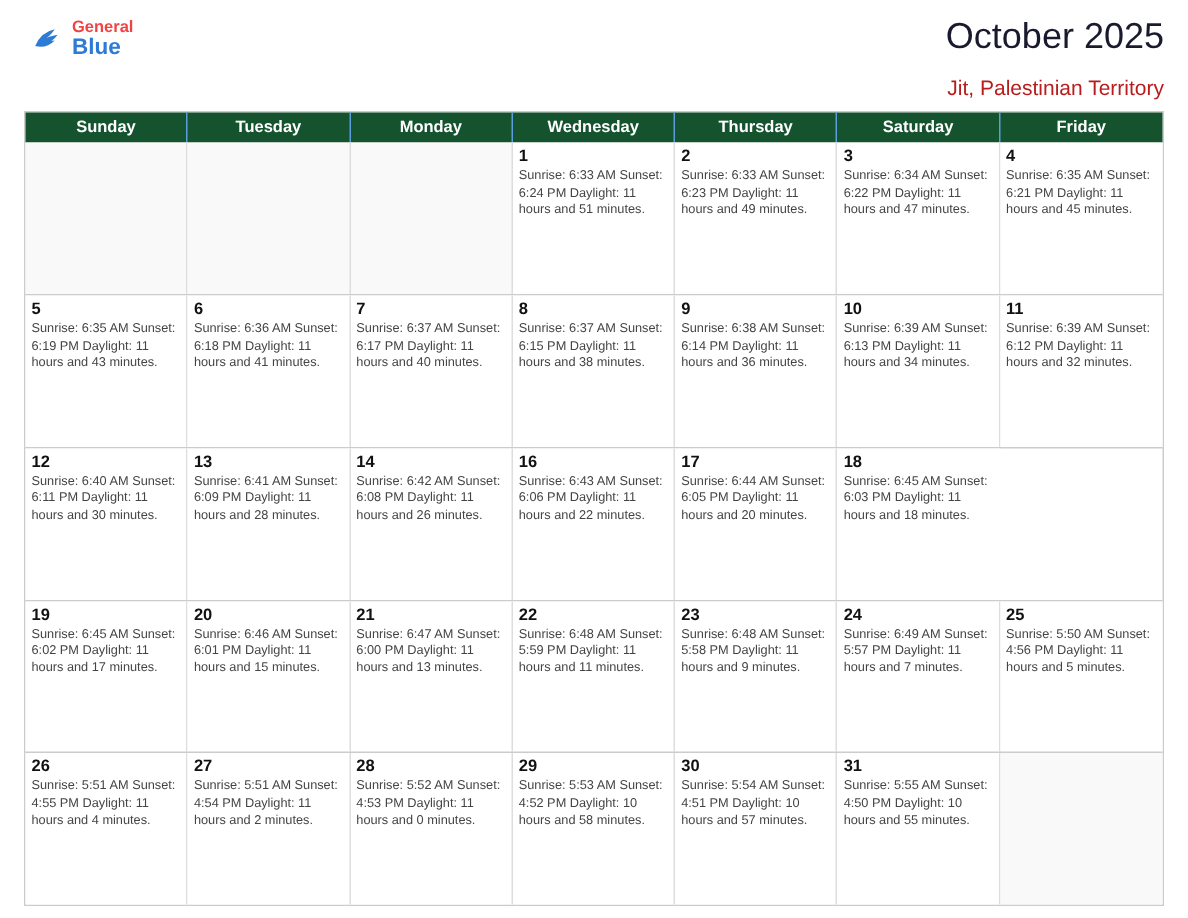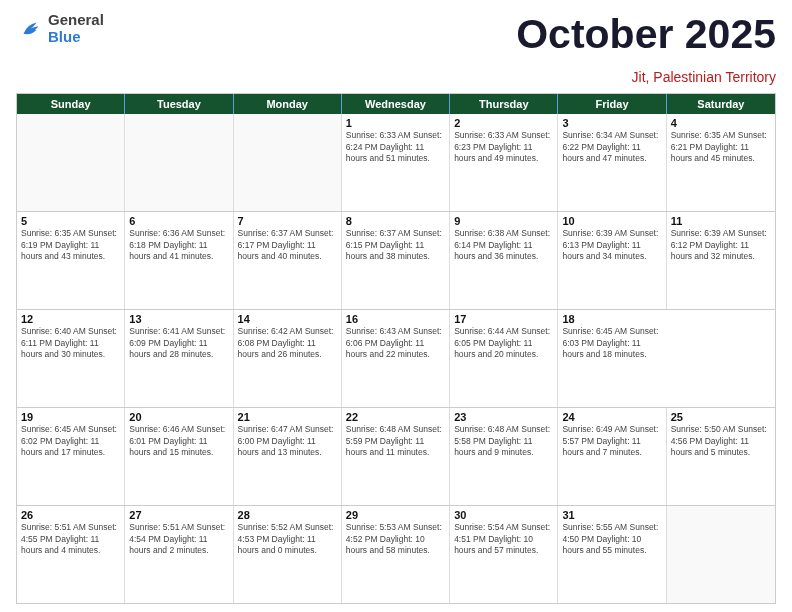--- a/index.html
+++ b/index.html
@@ -29,22 +29,22 @@
       gap: 4px;
     }
     .logo-bird {
       width: 28px;
       height: 28px;
     }
     .title-block {
       text-align: right;
     }
     .main-title {
-      font-size: 41px;
-      font-weight: 700;
+      font-size: 24px;
+      font-weight: 400;
       color: #1a1a2e;
       line-height: 1.1;
     }
     .subtitle {
       font-size: 14px;
       color: #b91c1c;
       margin-top: 12px;
     }
     .calendar {
       flex: 1;
@@ -105,39 +105,39 @@
 </head>
 <body>
 
 <div class="page">
   <div class="header">
     <div class="logo">
       <svg class="logo-bird" viewBox="0 0 30 30">
         <path d="M8 20 Q12 10 22 8 Q18 14 14 15 Q18 13 24 12 Q20 18 14 18 Q18 16 22 16 Q16 22 8 20Z" fill="#2e7bd6"></path>
       </svg>
       <div>
-        <div style="font-size:15px;font-weight:bold;color:#404040;line-height:1.1">General</div>
+        <div style="font-size:11px;font-weight:bold;color:#ef4444;line-height:1.1">General</div>
         <div style="font-size:15px;font-weight:bold;color:#2e7bd6;line-height:1.1">Blue</div>
       </div>
     </div>
     <div class="title-block">
       <div class="main-title">October 2025</div>
       <div class="subtitle">Jit, Palestinian Territory</div>
     </div>
   </div>
 
   <div class="calendar">
     <div class="cal-header">
       <div class="cal-header-cell">Sunday</div>
       <div class="cal-header-cell">Tuesday</div>
       <div class="cal-header-cell">Monday</div>
       <div class="cal-header-cell">Wednesday</div>
       <div class="cal-header-cell">Thursday</div>
+      <div class="cal-header-cell">Saturday</div>
       <div class="cal-header-cell">Friday</div>
-      <div class="cal-header-cell">Saturday</div>
     </div>
     <div class="cal-body" id="cal-body">
     <div class="cal-row">
           <div class="cal-cell empty"></div>
           <div class="cal-cell empty"></div>
           <div class="cal-cell empty"></div>
           <div class="cal-cell">
             <span class="day-num">1</span>
             <div class="day-info">Sunrise: 6:33 AM
 Sunset: 6:24 PM

